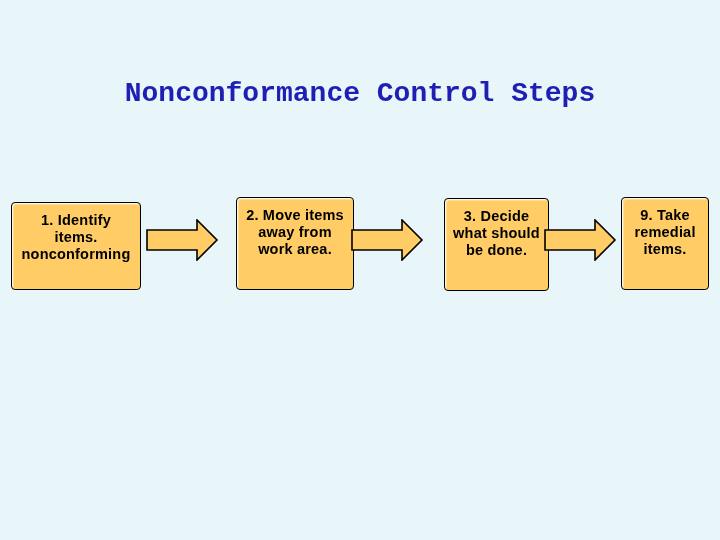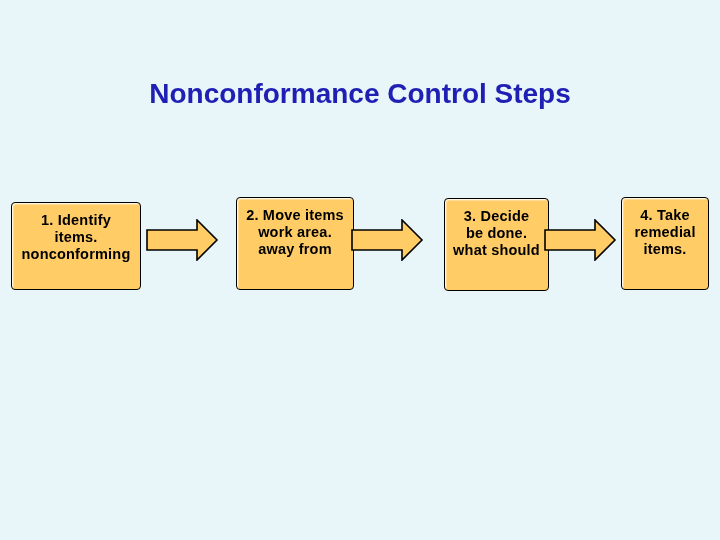--- a/index.html
+++ b/index.html
@@ -29,20 +29,21 @@
   .slide-title {
     position: absolute;
     top: 78px;
     left: 0;
     width: 720px;
     text-align: center;
     font-size: 28px;
     font-weight: bold;
     color: var(--title-text);
     white-space: nowrap;
+    font-family: Liberation Mono, monospace;
   }
   .step-box {
     position: absolute;
     background: var(--box-fill);
     border: 1.6px solid var(--box-border);
     border-radius: 4px;
     box-sizing: border-box;
     box-shadow: inset 1px 1px 0 0 rgba(255,255,255,0.75), inset 2px 2px 0 0 rgba(255,255,255,0.30);
     color: var(--box-text);
     font-size: 14.5px;
@@ -88,41 +89,41 @@
   </div>
 
   <div class="flow-arrow" id="flow-arrow-1">
     <svg viewBox="0 0 73 42" aria-hidden="true">
       <polygon points="1,11 51,11 51,1 71,21 51,41 51,31 1,31"></polygon>
     </svg>
   </div>
 
   <div class="step-box" id="step-box-2">
     <div class="box-line">2. Move items</div>
+    <div class="box-line">away from</div>
     <div class="box-line">work area.</div>
-    <div class="box-line">away from</div>
   </div>
 
   <div class="flow-arrow" id="flow-arrow-2">
     <svg viewBox="0 0 73 42" aria-hidden="true">
       <polygon points="1,11 51,11 51,1 71,21 51,41 51,31 1,31"></polygon>
     </svg>
   </div>
 
   <div class="step-box" id="step-box-3">
     <div class="box-line">3. Decide</div>
+    <div class="box-line">what should</div>
     <div class="box-line">be done.</div>
-    <div class="box-line">what should</div>
   </div>
 
   <div class="flow-arrow" id="flow-arrow-3">
     <svg viewBox="0 0 73 42" aria-hidden="true">
       <polygon points="1,11 51,11 51,1 71,21 51,41 51,31 1,31"></polygon>
     </svg>
   </div>
 
   <div class="step-box" id="step-box-4">
-    <div class="box-line">4. Take</div>
+    <div class="box-line">9. Take</div>
     <div class="box-line">remedial</div>
     <div class="box-line">items.</div>
   </div>
 
 </div>
 
 </body></html>

